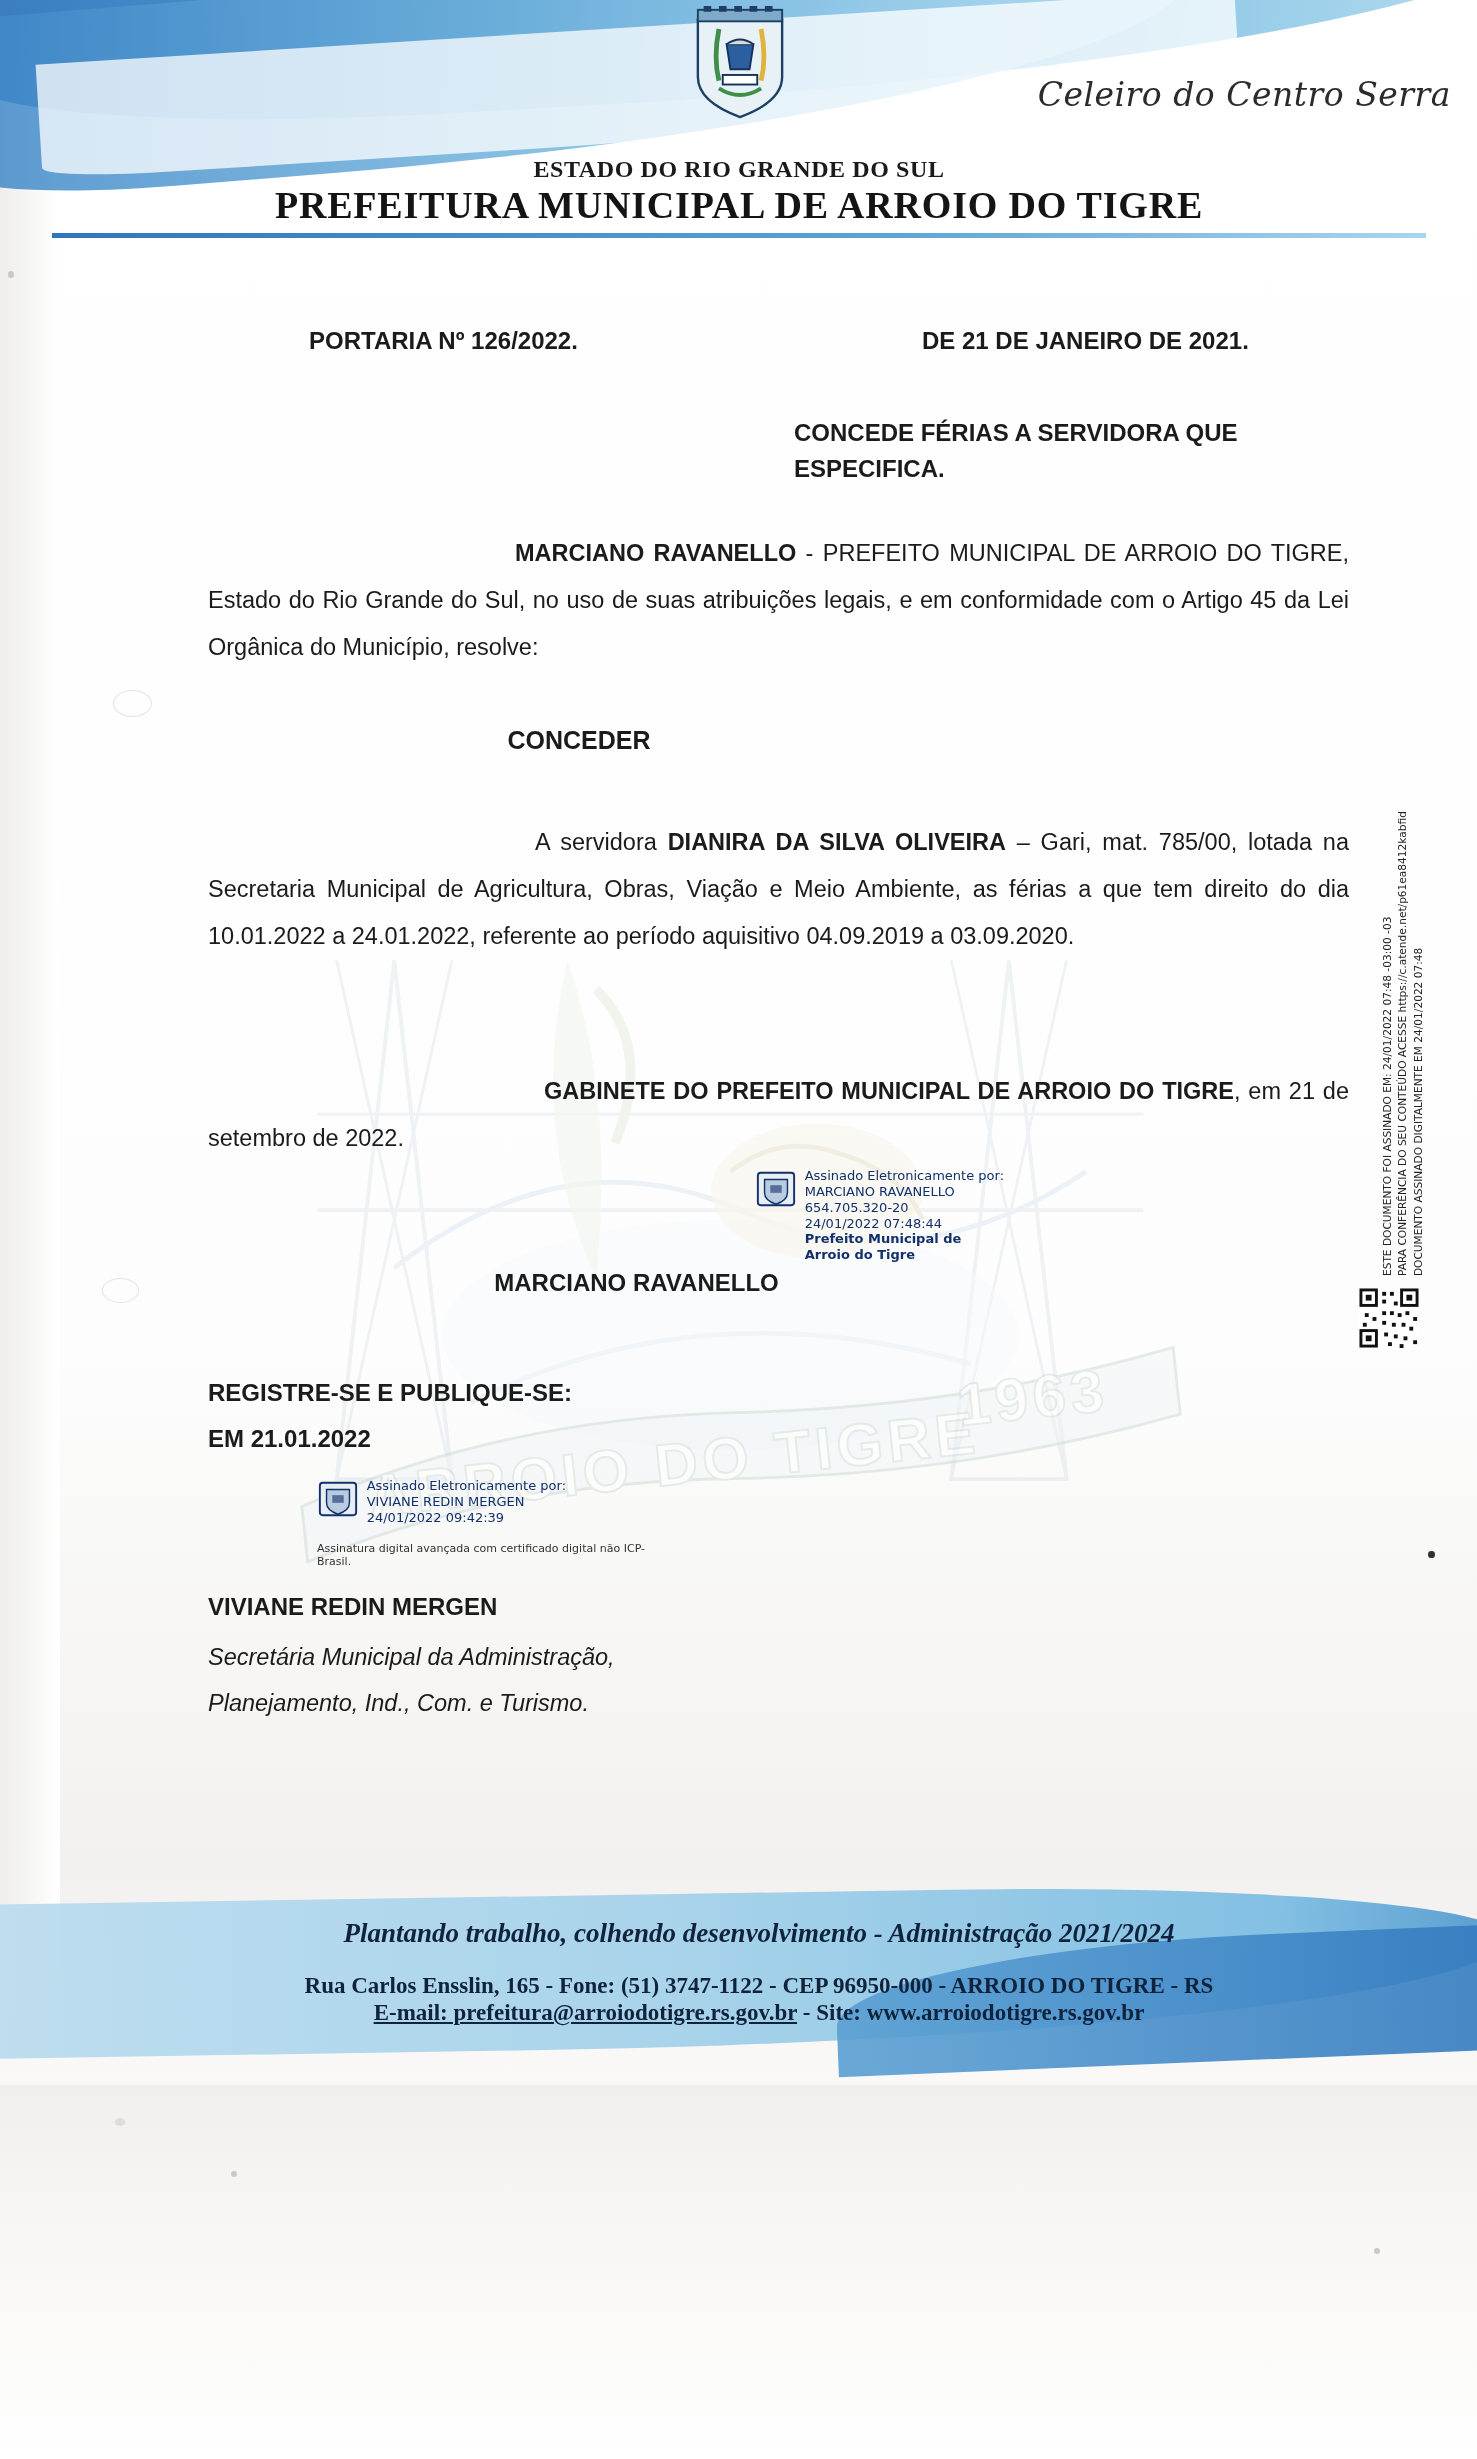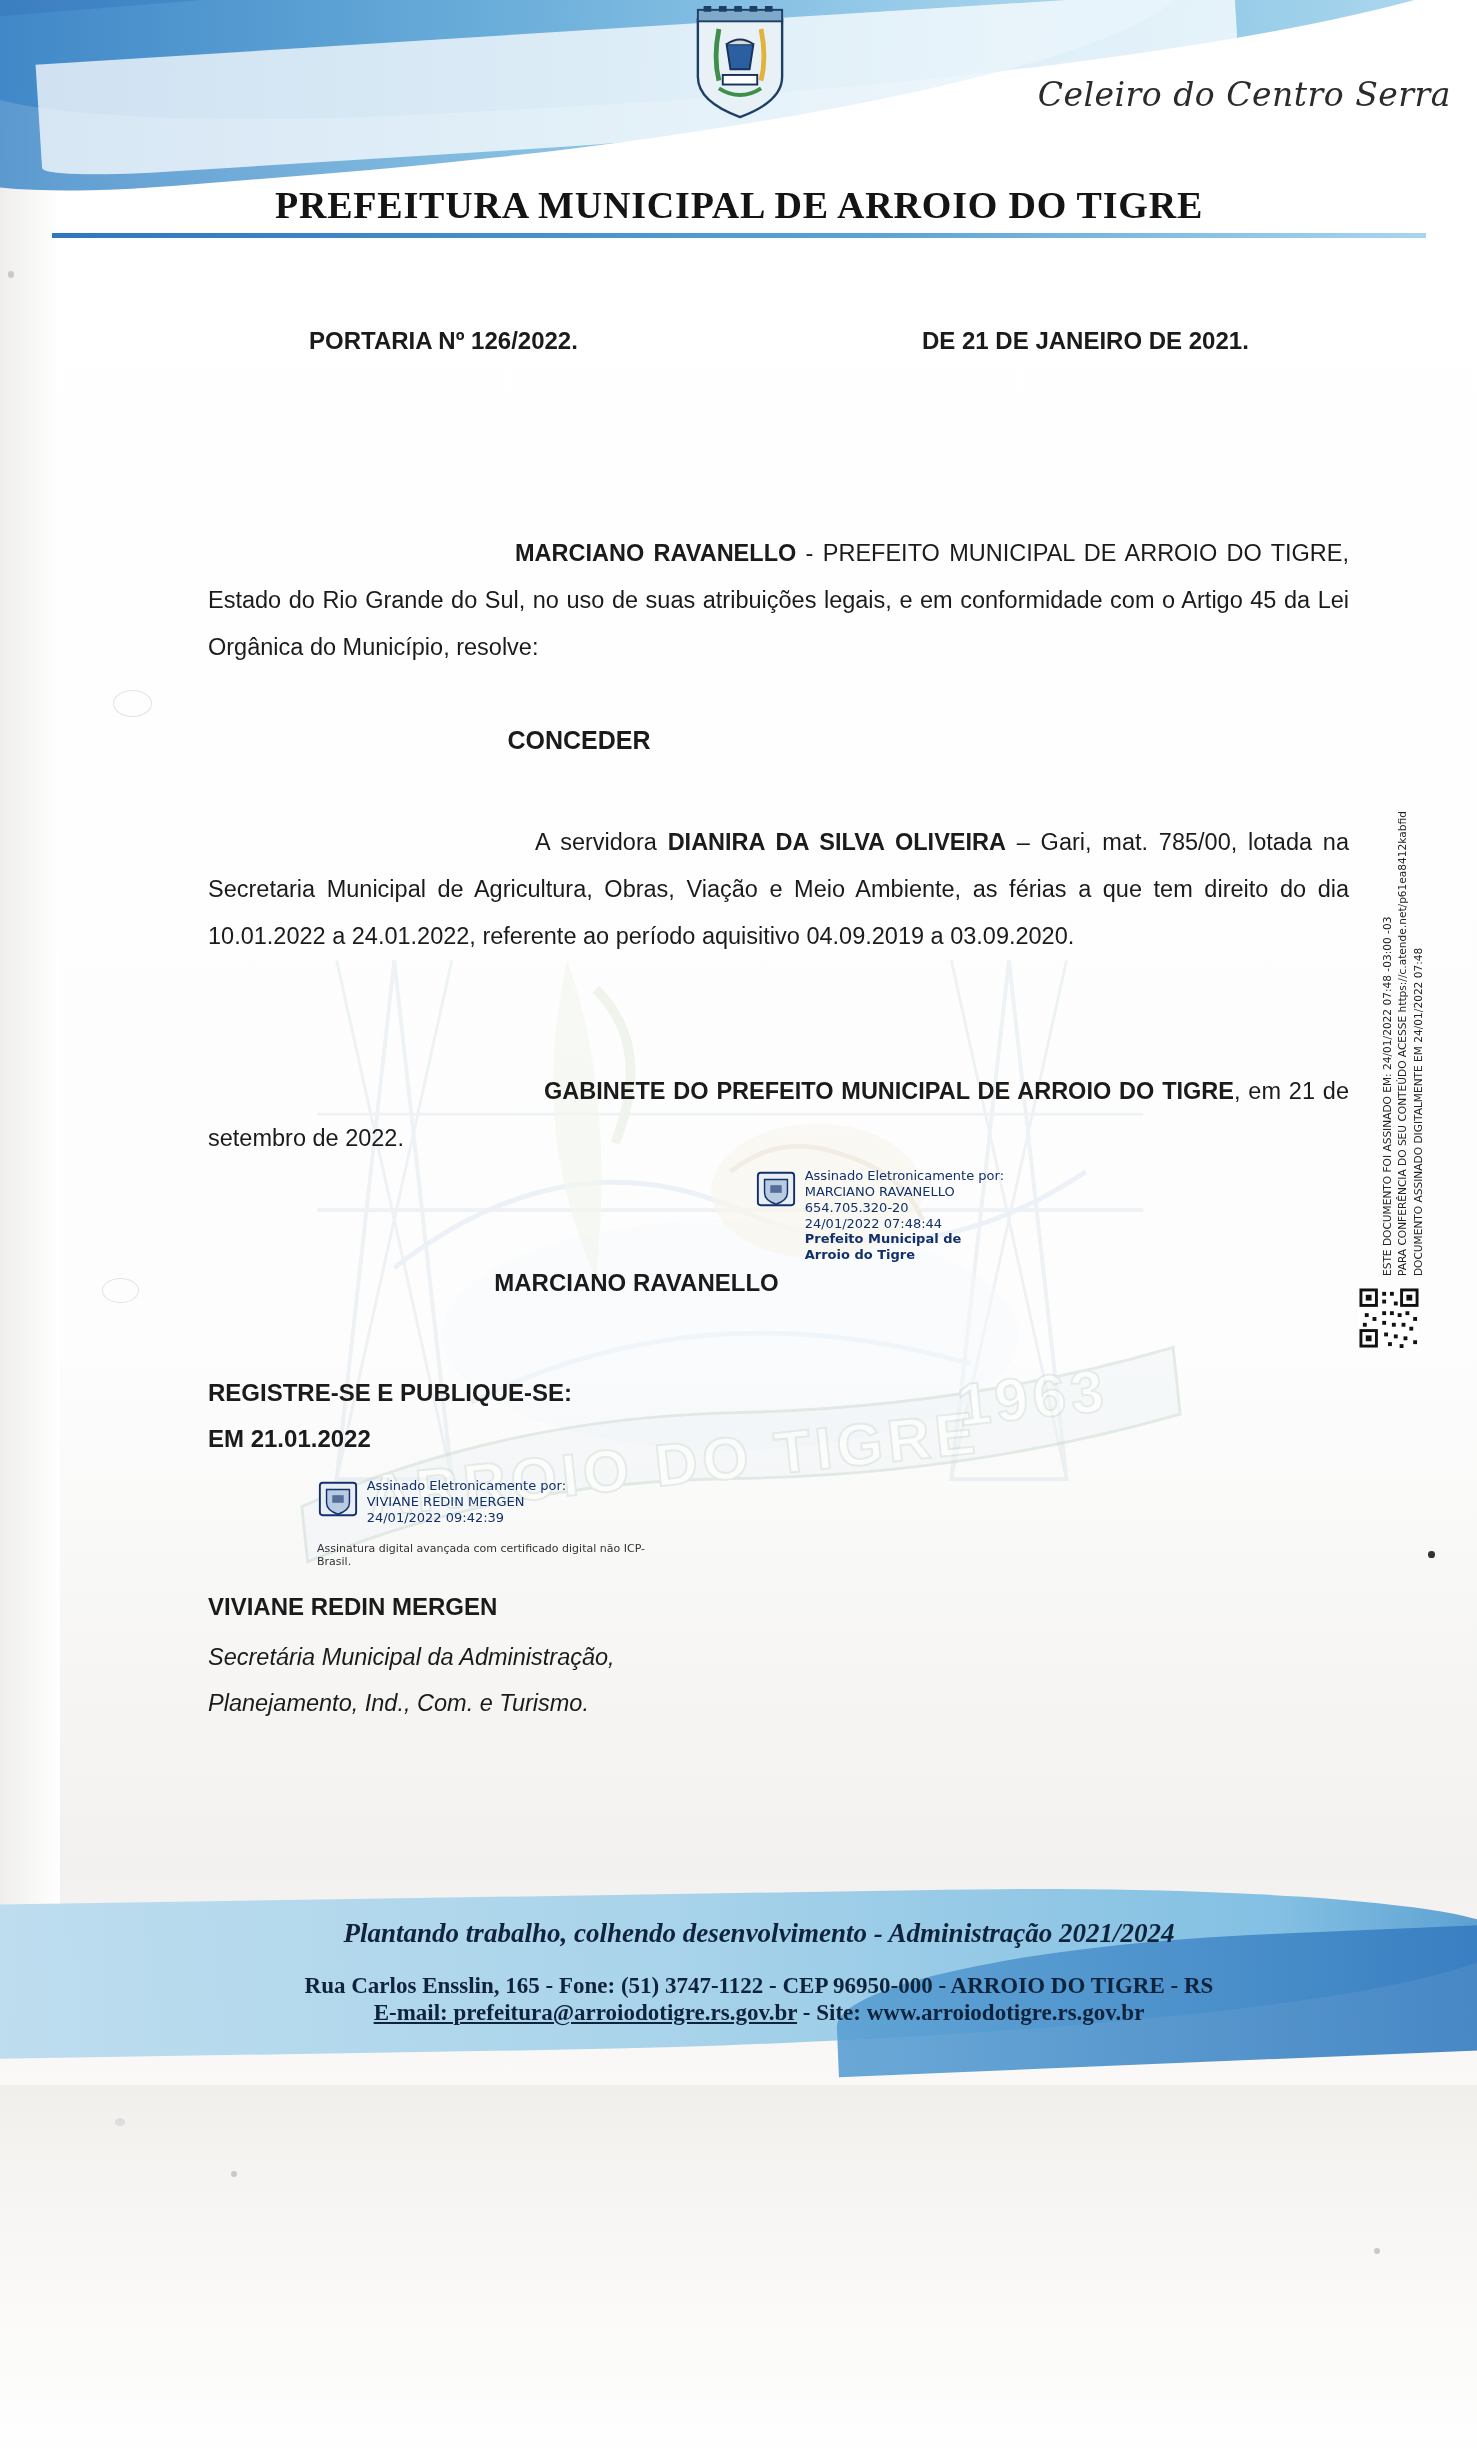--- a/index.html
+++ b/index.html
@@ -358,20 +358,21 @@
       <rect x="78" y="0" width="8" height="6" fill="#1d3f66"></rect>
       <path d="M30 24 q-6 30 0 54" stroke="#3f8f4a" stroke-width="5" fill="none"></path>
       <path d="M74 24 q6 30 0 54" stroke="#e0b43a" stroke-width="5" fill="none"></path>
       <path d="M38 40 h28 l-4 26 h-20 z" fill="#2b5fa0" stroke="#16325a" stroke-width="2"></path>
       <path d="M38 40 q14 -10 28 0" fill="#d8d8d8" stroke="#16325a" stroke-width="2"></path>
       <rect x="34" y="72" width="36" height="10" fill="#ffffff" stroke="#16325a" stroke-width="2"></rect>
       <path d="M30 86 q22 14 44 0" stroke="#3f8f4a" stroke-width="4" fill="none"></path>
     </svg>
 
     <div class="tagline">Celeiro do Centro Serra</div>
+    <div class="state-line">ESTADO DO RIO GRANDE DO SUL</div>
     <div class="city-line">PREFEITURA MUNICIPAL DE ARROIO DO TIGRE</div>
     <div class="header-line"></div>
   </div>
 
   <svg class="watermark" viewBox="0 0 960 900">
     <g opacity="0.55">
       <path d="M60 840 L120 300 L180 840 Z" fill="none" stroke="#9fb8c9" stroke-width="4"></path>
       <path d="M60 840 L180 300 M180 840 L60 300" stroke="#9fb8c9" stroke-width="3"></path>
       <path d="M700 840 L760 300 L820 840 Z" fill="none" stroke="#9fb8c9" stroke-width="4"></path>
       <path d="M700 840 L820 300 M820 840 L700 300" stroke="#9fb8c9" stroke-width="3"></path>
@@ -391,20 +392,21 @@
     <path d="M10 90 q220 -70 460 -50 q240 20 460 -20 l0 70 q-230 40 -470 18 q-240 -22 -450 40 z" fill="#eef4f7" stroke="#c6d6cc" stroke-width="3"></path>
     <text class="wm-text" x="80" y="108">ARROIO DO TIGRE</text>
     <text class="wm-text" x="700" y="78">1963</text>
   </svg>
 
   <div class="doc">
 
     <div class="txt portaria">PORTARIA Nº 126/2022.</div>
     <div class="txt data-portaria">DE 21 DE  JANEIRO DE 2021.</div>
 
+    <div class="txt ementa">CONCEDE FÉRIAS A SERVIDORA QUE ESPECIFICA.</div>
 
     <div class="txt para1"><span class="indent"></span><span class="b">MARCIANO RAVANELLO</span><span> - PREFEITO MUNICIPAL DE ARROIO DO TIGRE, Estado do Rio Grande do Sul, no uso de suas atribuições legais, e em conformidade com o Artigo 45 da Lei Orgânica do Município, resolve:</span></div>
 
     <div class="txt conceder">CONCEDER</div>
 
     <div class="txt para2"><span class="indent"></span><span>A servidora </span><span class="b">DIANIRA DA SILVA OLIVEIRA</span><span> – Gari, mat. 785/00, lotada na Secretaria Municipal de Agricultura, Obras, Viação e Meio Ambiente, as férias a que tem direito do dia 10.01.2022 a 24.01.2022, referente ao período aquisitivo 04.09.2019 a 03.09.2020.</span></div>
 
     <div class="txt para3"><span class="indent"></span><span class="b">GABINETE DO PREFEITO MUNICIPAL DE ARROIO DO TIGRE</span><span>, em 21 de setembro de 2022.</span></div>
 
     <div class="stamp stamp-prefeito">

